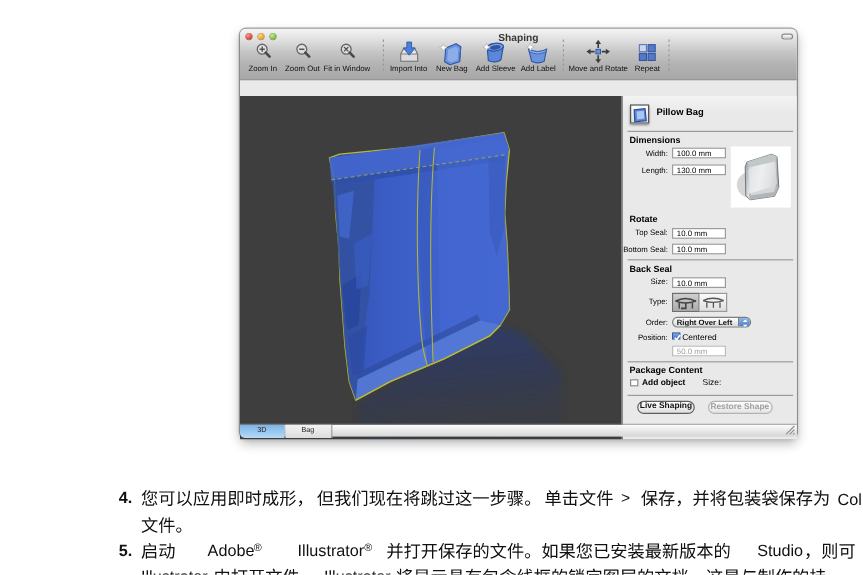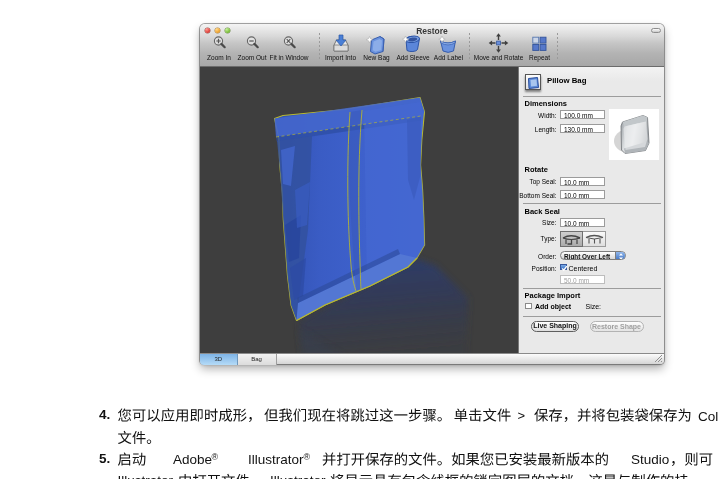--- a/index.html
+++ b/index.html
@@ -5,21 +5,21 @@
 font-family:"Liberation Sans",sans-serif;-webkit-font-smoothing:antialiased}
 .win{position:absolute;left:200px;top:24px;width:464px;height:340px;border-radius:5px 5px 4px 4px;
 box-shadow:0 0 0 1px rgba(80,80,80,0.5),0 5px 10px rgba(0,0,0,0.30),0 1px 3px rgba(0,0,0,0.22);background:#e9e9e9}
 .hdr{position:absolute;left:0;top:0;width:464px;height:43px;border-radius:5px 5px 0 0;
 background:linear-gradient(#f4f4f4,#d8d8d8 30%,#c6c6c6 45%,#b3b3b3 70%,#a7a7a7);border-bottom:1px solid #6b6b6b}
 .lt{position:absolute;top:3.7px;width:5.2px;height:5.2px;border-radius:50%}
 .title{position:absolute;left:0;top:1.5px;width:100%;text-align:center;font-size:8.5px;font-weight:bold;color:#383838}
 .loz{position:absolute;right:3px;top:3.5px;width:10.5px;height:5.5px;border:1px solid #8d8d8d;border-radius:3px;
 background:linear-gradient(#fdfdfd,#c9c9c9)}
 .tlab{position:absolute;top:29.5px;font-size:6.5px;color:#111;text-align:center;white-space:nowrap;transform:translateX(-50%)}
-.content{position:absolute;left:0;top:43px;width:464px;height:286px}
+.content{position:absolute;left:0;top:56px;width:464px;height:286px}
 .vp{position:absolute;left:0;top:0;width:318px;height:286px;background:#3e3e3e;overflow:hidden}
 .panel{position:absolute;left:318px;top:0;width:146px;height:286px;background:linear-gradient(#f3f3f3,#e9e9e9 14px);border-left:1px solid #787878;overflow:hidden}
 .panel .sep{position:absolute;left:4px;width:138px;height:1px;background:#9c9c9c}
 .sect{position:absolute;font-size:7.5px;font-weight:bold;color:#000}
 .lab{position:absolute;font-size:6.5px;color:#000;text-align:right;right:107.5px;white-space:nowrap}
 .inp{position:absolute;left:41px;width:45px;height:9px;background:#fff;border:1px solid #9b9b9b;
 font-size:6.5px;color:#000;padding:1px 0 0 3px;line-height:7px}
 .tabbar{position:absolute;left:0;top:329px;width:464px;height:11px;border-top:1px solid #8a8a8a;
 background:linear-gradient(#fcfcfc,#d5d5d5);border-radius:0 0 4px 4px}
 .tab{position:absolute;top:0;height:11px;font-size:6px;color:#222;text-align:center;line-height:11px}
@@ -27,21 +27,21 @@
 .icbx{position:absolute;left:5.5px;top:7px;width:16px;height:16px;background:linear-gradient(#fdfdfd,#e0e0e0);
 border:1px solid #555;box-shadow:0 1.5px 2px rgba(0,0,0,0.45)}
 .chk{position:absolute;width:6.5px;height:6.5px;border:1px solid #8a8a8a;background:#fff}
 </style></head><body>
 
 <div class="win">
  <div class="hdr">
   <div class="lt" style="left:4.5px;background:radial-gradient(circle at 35% 30%,#ff9a94,#e0443c 60%,#b02a24);box-shadow:0 0 0 0.5px rgba(120,30,20,0.7)"></div>
   <div class="lt" style="left:14.5px;background:radial-gradient(circle at 35% 30%,#ffd98a,#efa430 60%,#c07c16);box-shadow:0 0 0 0.5px rgba(140,90,10,0.7)"></div>
   <div class="lt" style="left:24.5px;background:radial-gradient(circle at 35% 30%,#c4f09a,#7ec03c 60%,#569418);box-shadow:0 0 0 0.5px rgba(70,110,20,0.7)"></div>
-  <div class="title">Restore</div>
+  <div class="title">Shaping</div>
   <div class="loz"></div>
   <svg style="position:absolute;left:0;top:0" width="464" height="43" viewBox="200 24 464 43">
         <circle cx="218.5" cy="41" r="4.1" fill="#ececec" fill-opacity="0.6" stroke="#666" stroke-width="1.1"></circle>
         <line x1="221.4" y1="43.9" x2="224.7" y2="47.2" stroke="#4a4a4a" stroke-width="2.2" stroke-linecap="round"></line>
         <path d="M216.3 41h4.4M218.5 38.8v4.4" stroke="#555" stroke-width="1.2"></path>
         <circle cx="251.5" cy="41" r="4.1" fill="#ececec" fill-opacity="0.6" stroke="#666" stroke-width="1.1"></circle>
         <line x1="254.4" y1="43.9" x2="257.7" y2="47.2" stroke="#4a4a4a" stroke-width="2.2" stroke-linecap="round"></line>
         <path d="M249.3 41h4.4" stroke="#555" stroke-width="1.2"></path>
         <circle cx="288.5" cy="41" r="4.1" fill="#ececec" fill-opacity="0.6" stroke="#666" stroke-width="1.1"></circle>
         <line x1="291.4" y1="43.9" x2="294.7" y2="47.2" stroke="#4a4a4a" stroke-width="2.2" stroke-linecap="round"></line>
@@ -189,21 +189,21 @@
    </div>
    <div class="lab" style="top:198px">Position:</div>
    <div class="chk" style="left:41px;top:196.5px;background:linear-gradient(#7aabe8,#3f74c4);border-color:#38589c">
      <svg width="7" height="7" viewBox="0 0 7 7">
             <path d="M1.2 3.5 L2.8 5.2 L5.8 1.2" stroke="#fff" stroke-width="1.3" fill="none"></path>
           </svg>
         </div>
    <div style="position:absolute;left:49.5px;top:197.5px;font-size:7px;color:#000">Centered</div>
    <div class="inp" style="top:207.5px;border-color:#bdbdbd;color:#9e9e9e">50.0 mm</div>
    <div class="sep" style="top:220.5px"></div>
-   <div class="sect" style="left:5.5px;top:224px">Package Import</div>
+   <div class="sect" style="left:5.5px;top:224px">Package Content</div>
    <div class="chk" style="left:6px;top:235.5px"></div>
    <div style="position:absolute;left:16px;top:236px;font-size:7px;font-weight:bold;color:#000">Add object</div>
    <div style="position:absolute;left:66.5px;top:236px;font-size:7px;color:#000">Size:</div>
    <div class="sep" style="top:248.5px"></div>
    <div style="position:absolute;left:12px;top:254px;width:48px;height:10.5px;border:1.3px solid #5e5e5e;border-radius:5.5px;background:linear-gradient(#fff,#dedede);font-size:7px;font-weight:bold;color:#111;text-align:center;line-height:8px">Live Shaping</div>
    <div style="position:absolute;left:70.5px;top:254px;width:54px;height:10.5px;border:1px solid #b3b3b3;border-radius:5.5px;background:linear-gradient(#fdfdfd,#e4e4e4);font-size:7px;font-weight:bold;color:#a0a0a0;text-align:center;line-height:9px">Restore Shape</div>
   </div>
  </div>
  <div class="tabbar">
   <div class="tab" style="left:0;width:37.5px;background:linear-gradient(#7db3e6,#b5dbf7);border-right:1px solid #6f98bd;border-radius:0 0 0 4px">3D</div>

